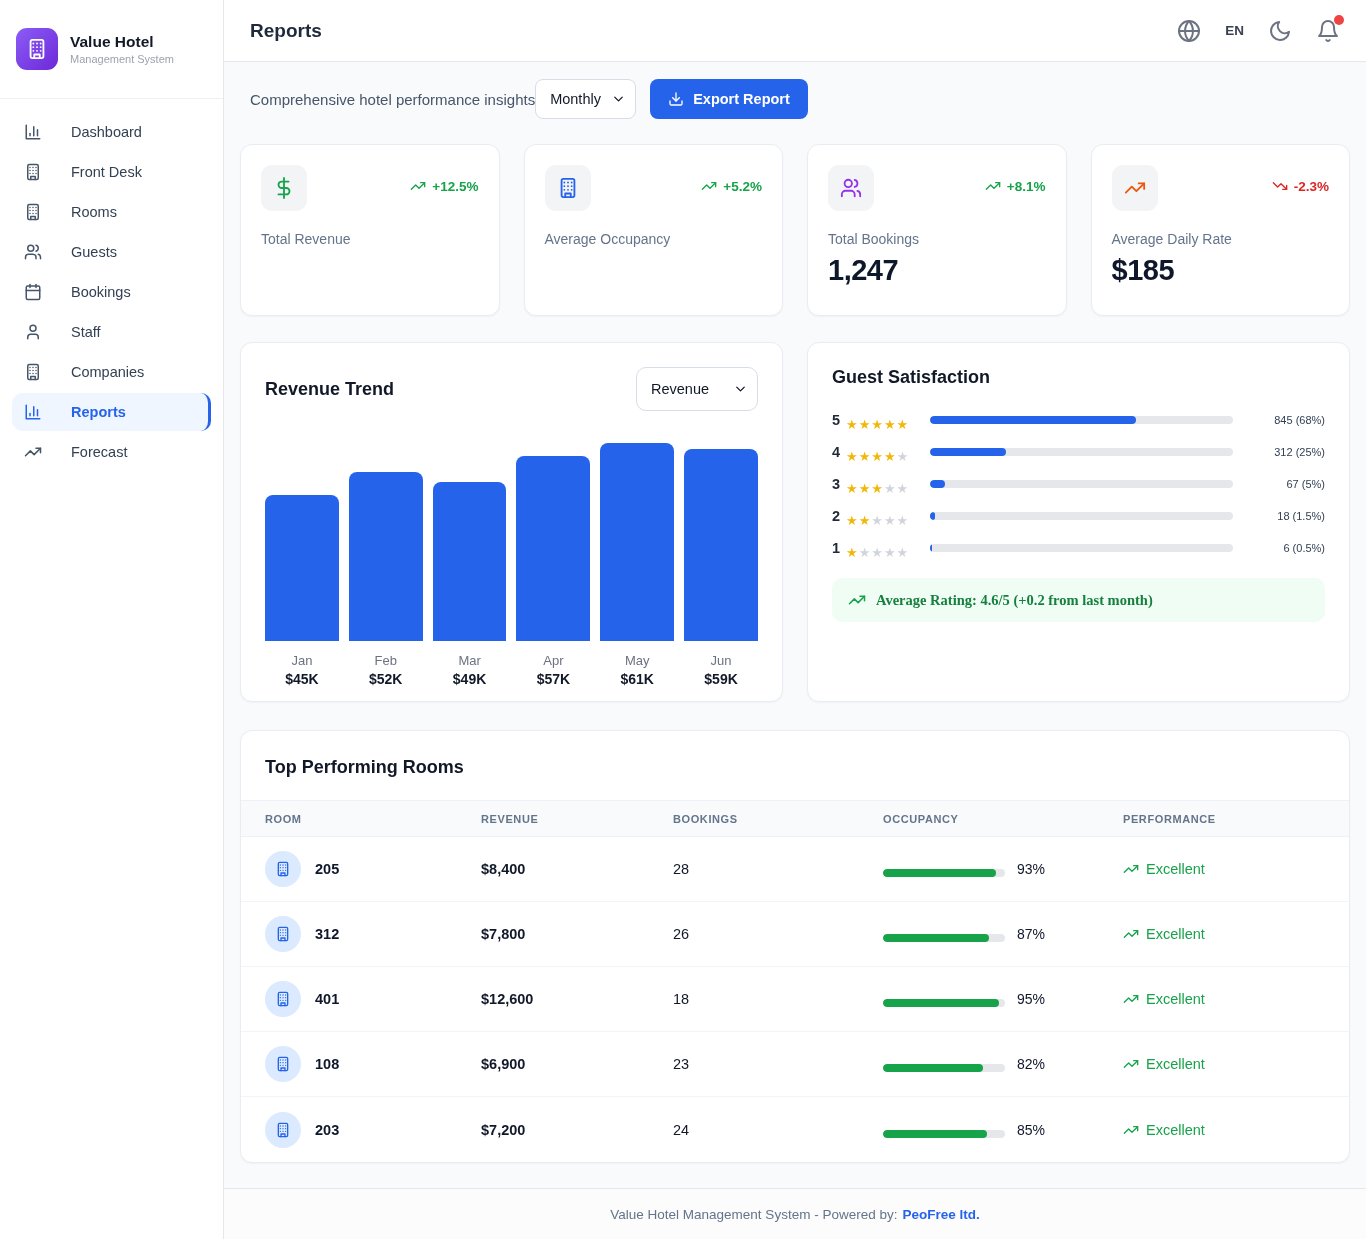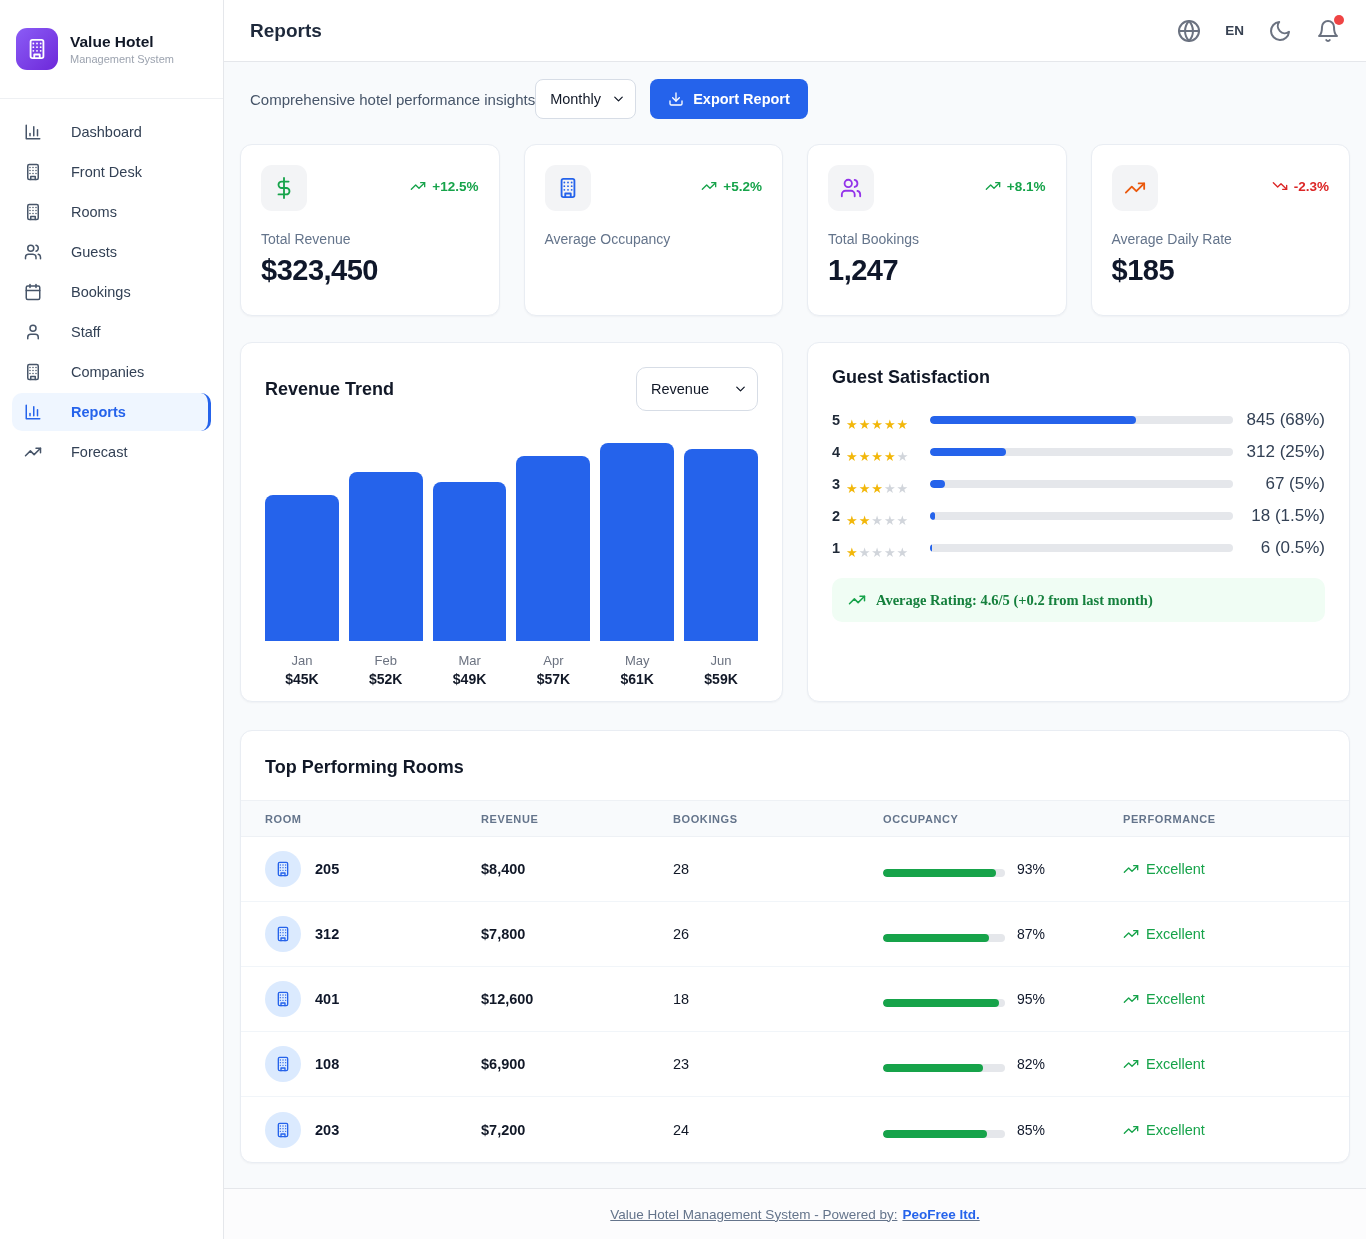--- a/index.html
+++ b/index.html
@@ -132,21 +132,21 @@
   .bar-value { font-size: 14px; font-weight: 700; color: #111827; margin-top: 3px; }
 
   .ratings { margin-top: 22px; }
   .rating-row { display: flex; align-items: center; margin-bottom: 12px; height: 20px; }
   .rating-num { width: 14px; font-size: 14.5px; font-weight: 600; color: #1f2937; }
   .rating-stars { width: 84px; font-size: 13px; letter-spacing: 1px; transform: translateY(4px); white-space: nowrap; }
   .star-filled { color: #f2b70a; }
   .star-empty { color: #d1d5db; }
   .rating-track { flex: 1; height: 8px; background: #e5e7eb; border-radius: 99px; overflow: hidden; }
   .rating-fill { height: 100%; background: #2563eb; border-radius: 99px; }
-  .rating-count { width: 92px; text-align: right; font-size: 17px; color: #334155; }
+  .rating-count { width: 92px; text-align: right; font-size: 11px; color: #334155; }
   .avg-banner {
     margin-top: 20px; background: #f0fdf4; border-radius: 10px;
     padding: 13px 16px; display: flex; align-items: center; gap: 10px;
     font-size: 14.5px; font-weight: 600; color: #15803d; font-family: Liberation Serif, serif;
   }
   .avg-banner .icon { width: 18px; height: 18px; color: #16a34a; }
 
   
   .table-card { margin-top: 28px; overflow: hidden; }
   .table-title { font-size: 18px; font-weight: 700; color: #111827; padding: 26px 24px 22px; }
@@ -168,21 +168,21 @@
   .occ-track { width: 122px; height: 8px; background: #e5e7eb; border-radius: 99px; overflow: hidden; }
   .occ-fill { height: 100%; background: #16a34a; border-radius: 99px; }
   .occ-label { font-size: 14px; color: #0f172a; }
   .perf-cell { display: flex; align-items: center; gap: 7px; color: #16a34a; font-size: 14.5px; font-weight: 500; }
   .perf-cell .icon { width: 16px; height: 16px; }
 
   
   .footer {
     height: 51px; min-height: 51px; border-top: 1px solid #e5e7eb; background: #fcfcfd;
     display: flex; align-items: center; justify-content: center; gap: 5px;
-    font-size: 13.5px; color: #64748b; text-decoration: underline;
+    font-size: 13.5px; color: #64748b;
   }
   .footer a { color: #2563eb; font-weight: 600; text-decoration: none; cursor: pointer; }
 </style>
 </head>
 <body>
 
 <div class="app">
 
   <aside class="sidebar">
     <div class="brand">
@@ -407,21 +407,20 @@
         <span class="icon change-icon">
                   <svg viewBox="0 0 24 24" width="100%" height="100%" fill="none" stroke="currentColor" stroke-width="2" stroke-linecap="round" stroke-linejoin="round">
                     <polyline points="22 7 13.5 15.5 8.5 10.5 2 17"></polyline>
                     <polyline points="16 7 22 7 22 13"></polyline>
                   </svg>
                 </span>
         <span>+12.5%</span>
       </div>
     </div>
     <div class="kpi-label">Total Revenue</div>
-    <div class="kpi-value">$323,450</div>
   </div>
 
   <div class="card kpi">
     <div class="kpi-top">
       <div class="kpi-iconbox">
         <span class="icon kpi-icon" style="color: rgb(37, 99, 235);">
                   <svg viewBox="0 0 24 24" width="100%" height="100%" fill="none" stroke="currentColor" stroke-width="2" stroke-linecap="round" stroke-linejoin="round">
                     <rect x="5" y="2" width="14" height="20" rx="2"></rect>
                     <path d="M9 22v-4h6v4"></path>
                     <path d="M8 6h.01"></path>

